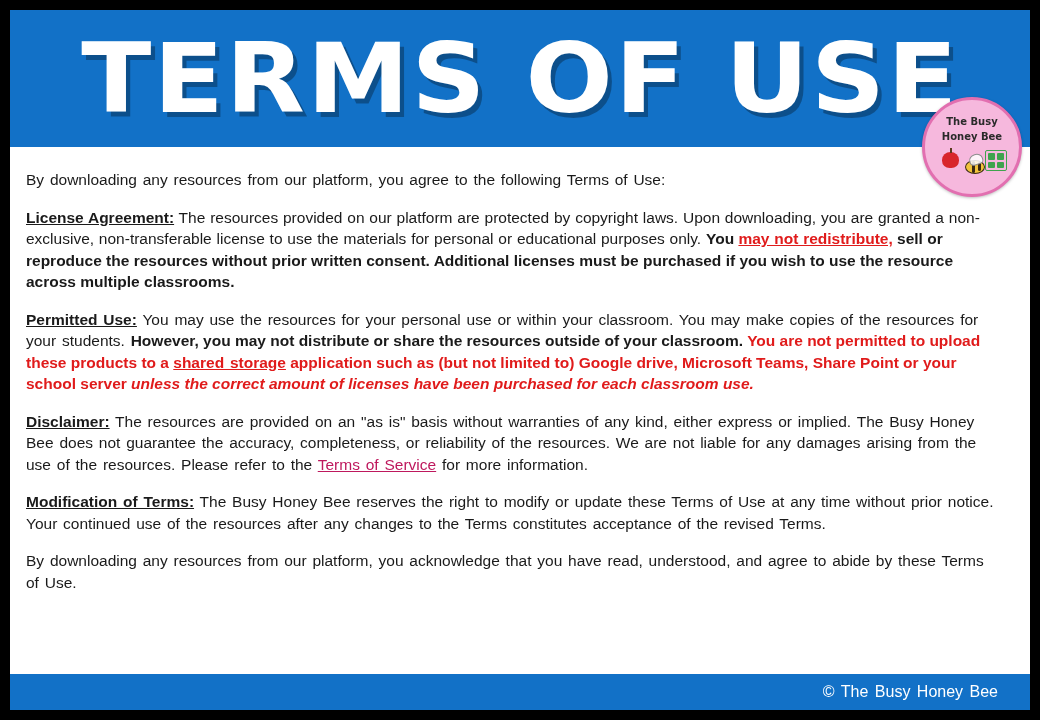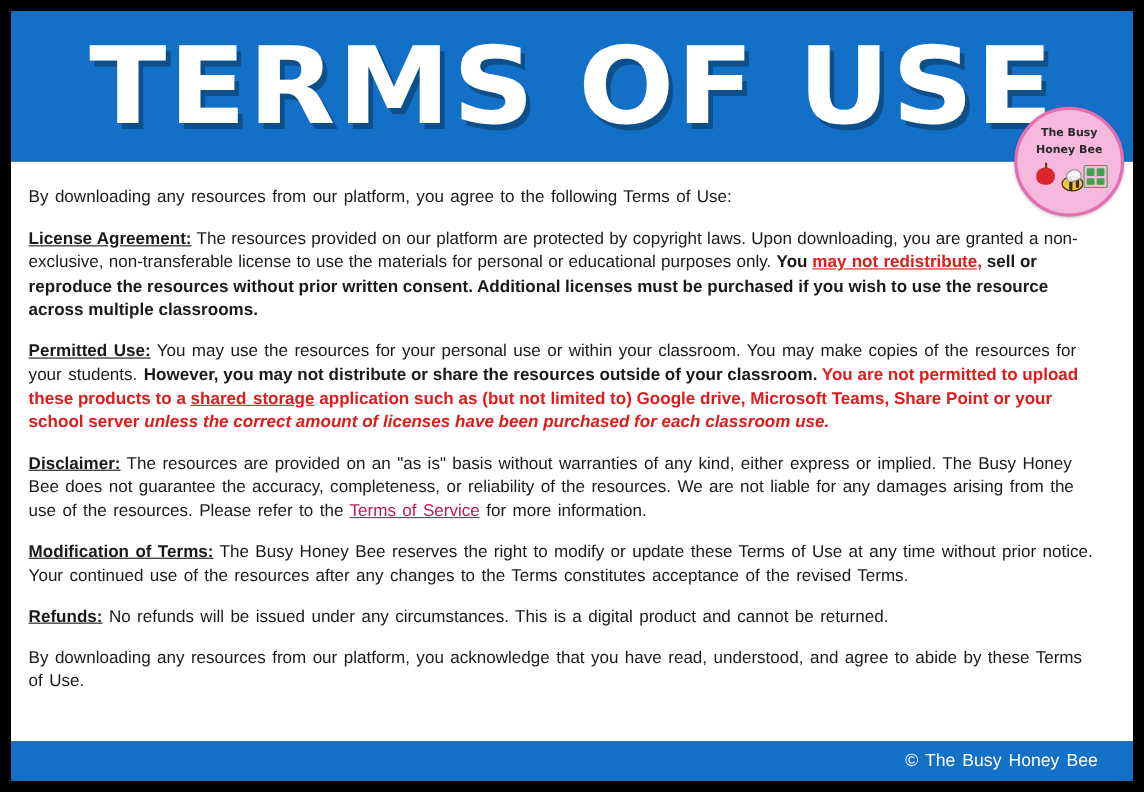--- a/index.html
+++ b/index.html
@@ -250,23 +250,20 @@
     </p>
 
     <p class="para">
       <span class="lbl">Disclaimer:</span><span> The resources are provided on an "as is" basis without warranties of any kind, either express or implied. The Busy Honey Bee does not guarantee the accuracy, completeness, or reliability of the resources. We are not liable for any damages arising from the use of the resources. Please refer to the </span><a href="#" class="link">Terms of Service</a><span> for more information.</span>
     </p>
 
     <p class="para">
       <span class="lbl">Modification of Terms:</span><span> The Busy Honey Bee reserves the right to modify or update these Terms of Use at any time without prior notice. Your continued use of the resources after any changes to the Terms constitutes acceptance of the revised Terms.</span>
     </p>
 
-    <p class="para">
-      <span class="lbl">Refunds:</span><span> No refunds will be issued under any circumstances.  This is a digital product and cannot be returned.</span>
-    </p>
 
     <p class="para">By downloading any resources from our platform, you acknowledge that you have read, understood, and agree to abide by these Terms of Use.</p>
 
   </div>
 
   <div class="footer">
     <div class="footer-text">© The Busy Honey Bee</div>
   </div>
 
 </div>

